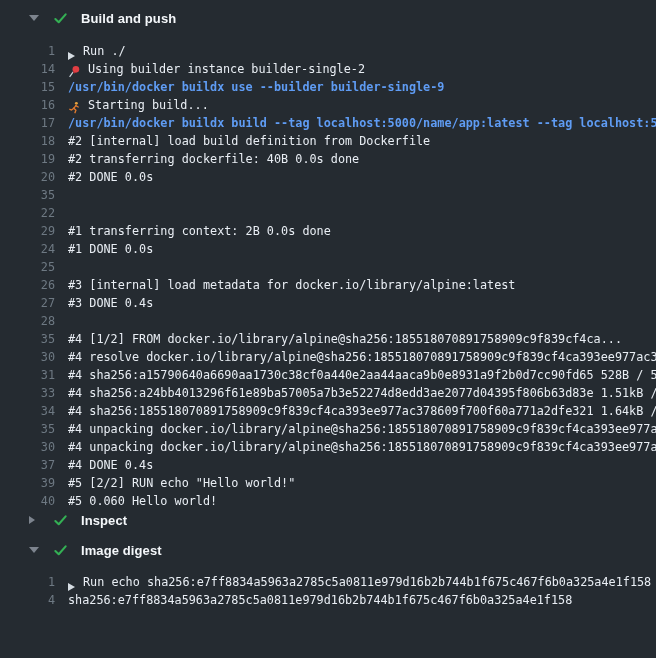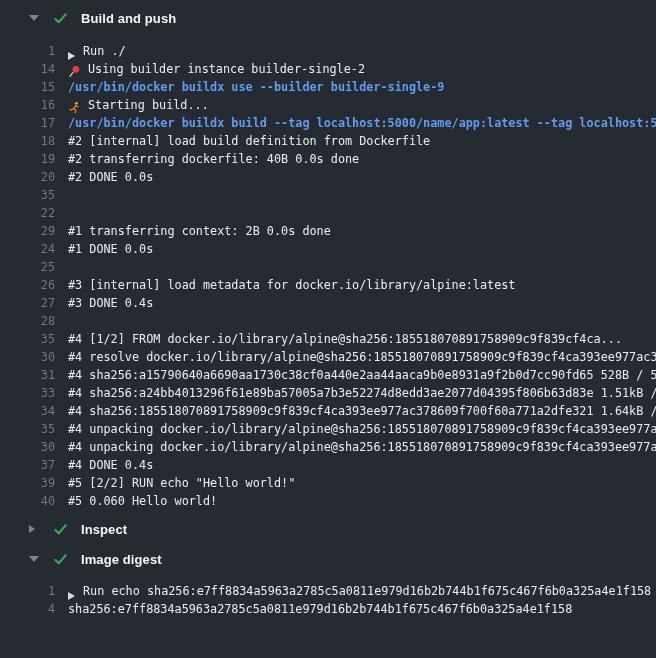--- a/index.html
+++ b/index.html
@@ -17,21 +17,21 @@
     background:var(--bg);
     font-family:"Liberation Sans", sans-serif;
   }
   #log-root{width:656px;height:658px;overflow:hidden;}
 
   .sec{display:block;}
   .sec-header{
     display:flex;align-items:center;height:16px;padding-left:29px;cursor:pointer;
   }
   .sec-0 .sec-header{margin-top:10px;}
-  .sec-1 .sec-header{margin-top:11px;}
+  .sec-1 .sec-header{margin-top:2px;}
   .sec-2 .sec-header{margin-top:14px;}
   .chev{width:12px;display:inline-flex;justify-content:flex-start;}
   .chev-down i{
     display:block;width:0;height:0;
     border-left:5px solid transparent;border-right:5px solid transparent;
     border-top:6px solid var(--chevron);
   }
   .chev-right i{
     display:block;width:0;height:0;
     border-top:4.5px solid transparent;border-bottom:4.5px solid transparent;

